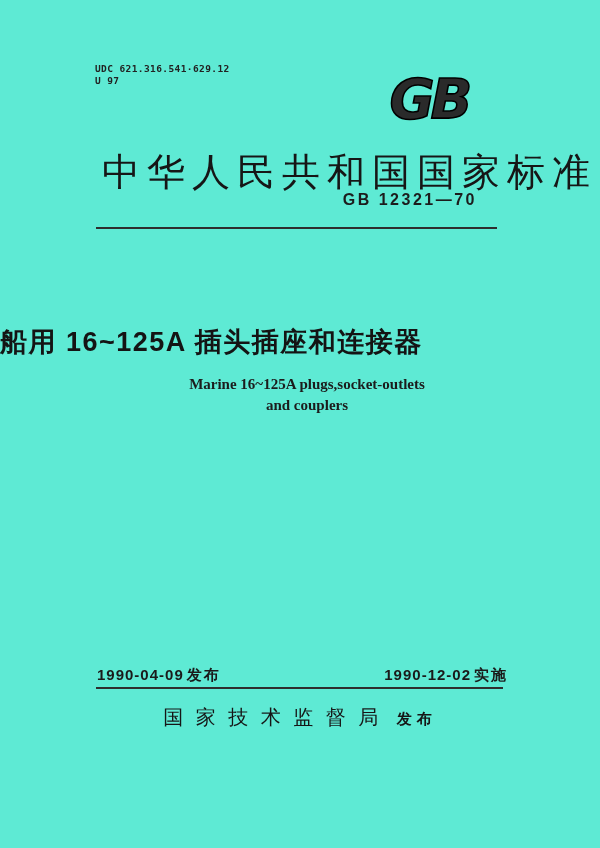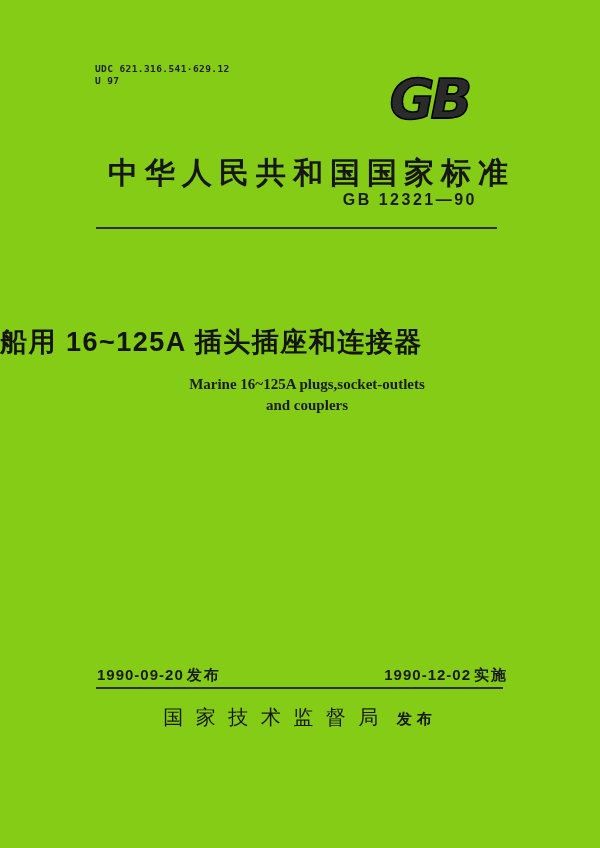--- a/index.html
+++ b/index.html
@@ -4,21 +4,21 @@
 <style>
   html, body {
     margin: 0;
     padding: 0;
     background: #ffffff;
   }
   .page {
     position: relative;
     width: 600px;
     height: 848px;
-    background: #84cc16;
+    background: #5eead4;
     color: #1f1f1f;
     font-family: "Liberation Sans", "DejaVu Sans", sans-serif;
     overflow: hidden;
   }
   .udc {
     position: absolute;
     left: 95px;
     top: 63px;
     font-family: "DejaVu Sans Mono", "Liberation Mono", monospace;
     font-size: 9.5px;
@@ -32,23 +32,23 @@
     position: absolute;
     left: 377px;
     top: 70px;
     width: 100px;
     height: 60px;
   }
   .header-title {
     position: absolute;
     left: 94px;
     top: 139px;
-    margin: 14px;
-    font-size: 30px;
-    font-weight: bold;
+    margin: 8px;
+    font-size: 38px;
+    font-weight: normal;
     letter-spacing: 7px;
     white-space: nowrap;
     color: #161616;
   }
   .std-number {
     position: absolute;
     top: 191px;
     right: 123px;
     font-size: 16px;
     font-weight: bold;
@@ -147,34 +147,34 @@
   </div>
 
   <div class="logo">
     <svg width="100" height="60" viewBox="0 0 100 60">
       <text x="52" y="48" text-anchor="middle" font-family="'DejaVu Sans', sans-serif" font-weight="bold" font-style="italic" font-size="55" letter-spacing="-4" fill="#2a2a2a" stroke="#000000" stroke-width="1.6">GB</text>
     </svg>
   </div>
 
   <h1 class="header-title">中华人民共和国国家标准</h1>
 
-  <div class="std-number">GB 12321—90</div>
+  <div class="std-number">GB 12321—70</div>
 
   <div class="rule rule-top"></div>
 
   <h2 class="title-cn">船用 16~125A 插头插座和连接器</h2>
 
   <div class="title-en">
     <div>Marine 16~125A plugs,socket-outlets</div>
     <div>and couplers</div>
   </div>
 
   <div class="dates-row">
     <div>
-      <span>1990-09-20</span><span class="date-label">发布</span>
+      <span>1990-04-09</span><span class="date-label">发布</span>
     </div>
     <div>
       <span>1990-12-02</span><span class="date-label">实施</span>
     </div>
   </div>
 
   <div class="rule rule-bottom"></div>
 
   <div class="publisher">
     <span class="pub-name">国家技术监督局</span>

